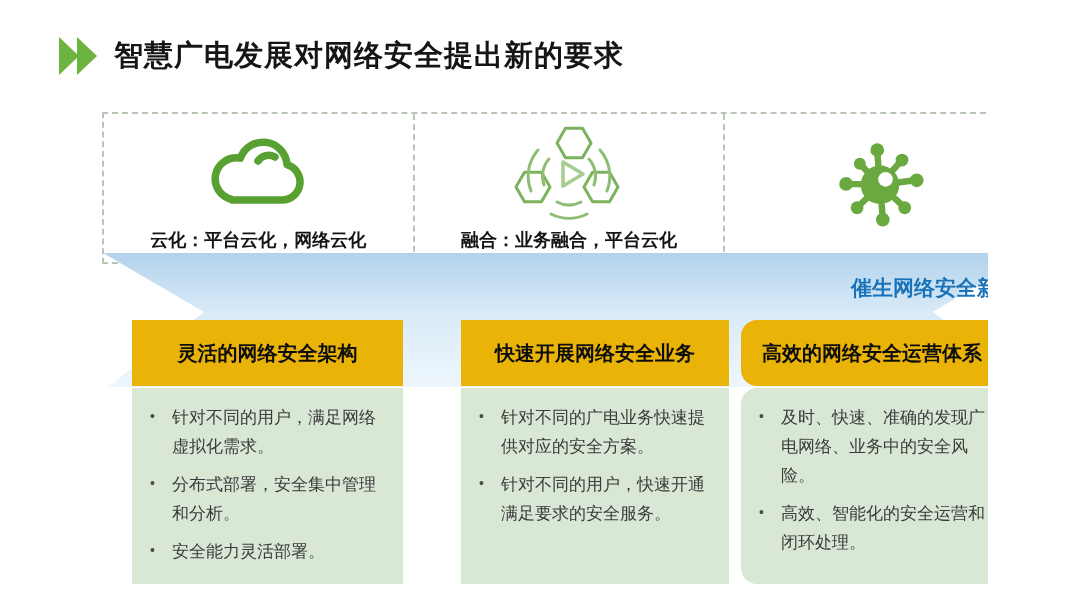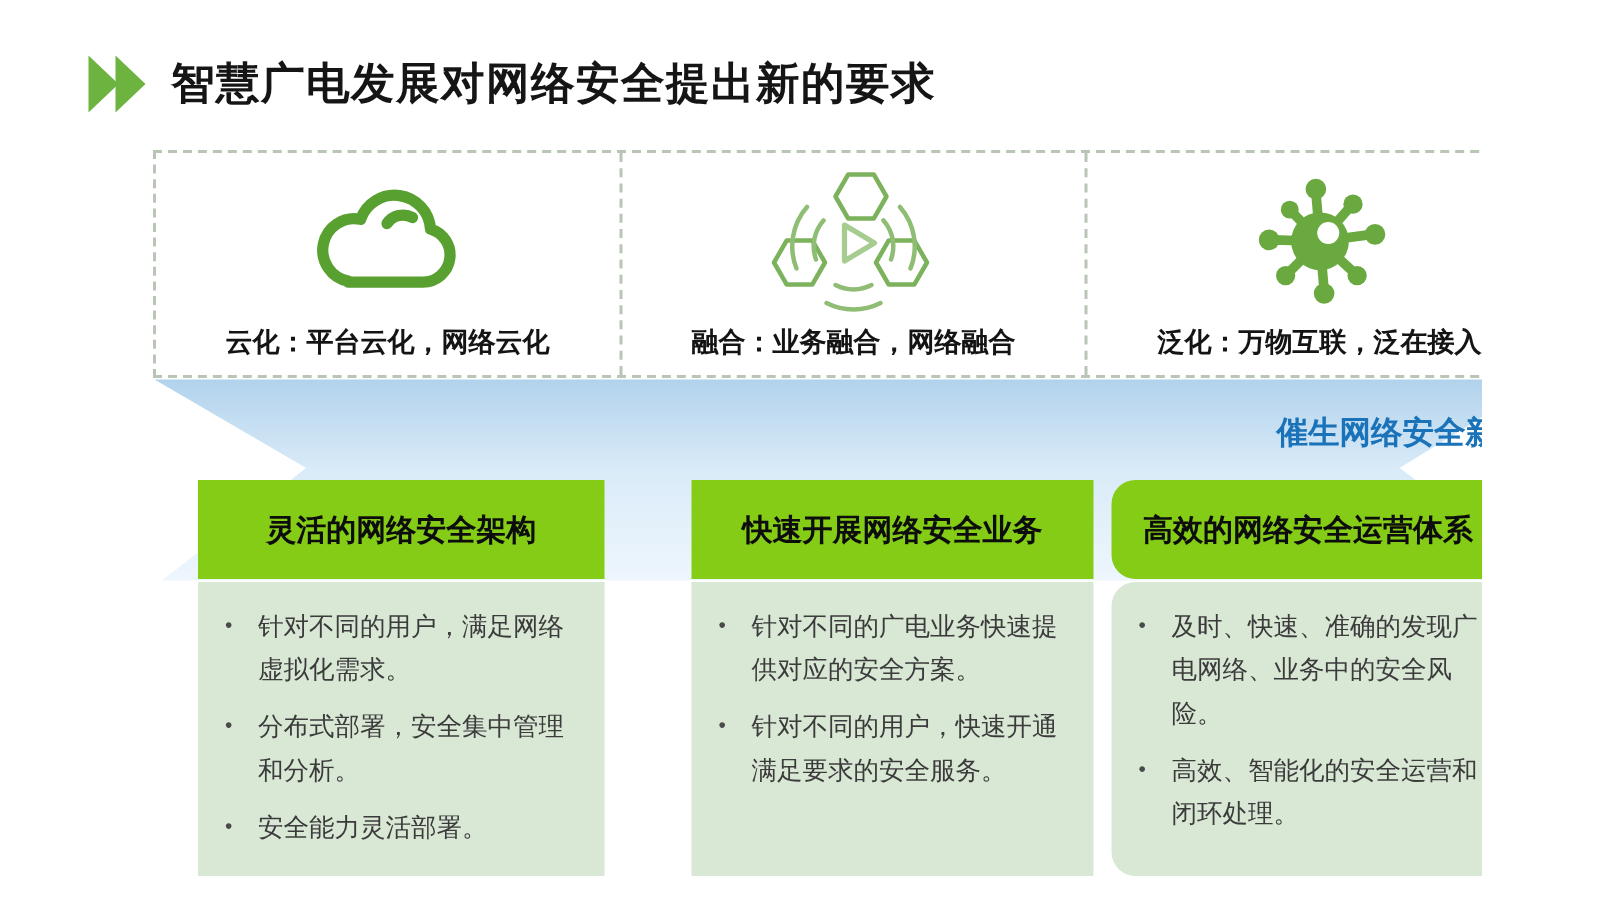--- a/index.html
+++ b/index.html
@@ -5,36 +5,36 @@
   html,body { margin:0; padding:0; background:#ffffff; }
   .slide {
     position:relative; width:988px; height:608px; background:#ffffff;
     font-family:"Liberation Sans","DejaVu Sans",sans-serif; overflow:hidden;
   }
   
   .title-row { position:absolute; left:58px; top:36px; display:flex; align-items:center; gap:10px; }
   .title-row h1 { margin:0; font-size:29px; font-weight:bold; color:#151515; letter-spacing:1px; }
   
   .trend-panel {
-    position:absolute; left:102px; top:100px; width:934px; height:152px;
+    position:absolute; left:102px; top:112px; width:934px; height:152px;
     border:2px dashed #b9c6b5; box-sizing:border-box; display:flex; background:#ffffff;
   }
   .trend-cell { flex:1; display:flex; flex-direction:column; align-items:center; justify-content:flex-end; padding-bottom:10px; }
   .trend-cell + .trend-cell { border-left:2px dashed #b9c6b5; }
   .trend-icon { flex:1; display:flex; align-items:center; justify-content:center; width:100%; }
   .trend-label { font-size:18px; font-weight:bold; color:#141414; white-space:nowrap; }
   
   .funnel-svg { position:absolute; left:100px; top:250px; }
   .funnel-label {
     position:absolute; left:100px; top:274px; width:940px; text-align:right;
     font-size:21px; font-weight:bold; color:#1a73b9;
   }
   
   .col-header {
-    position:absolute; top:320px; height:66px; background:#84cc16;
+    position:absolute; top:320px; height:66px; background:#eab308;
     display:flex; align-items:center; justify-content:center;
     font-size:20px; font-weight:bold; color:#0d0d0d; text-align:center;
   }
   .col-body {
     position:absolute; top:388px; height:196px; background:#d9e7d5; box-sizing:border-box;
     padding:16px 16px 0 18px;
   }
   #h1c,#b1c { left:132px; width:271px; }
   #h2c,#b2c { left:461px; width:268px; }
   #h3c,#b3c { left:741px; width:262px;border-radius:16px; }
@@ -81,21 +81,21 @@
             <path d="M27 29 A40 40 0 0 0 20 70"></path>
             <path d="M38 38 A26 26 0 0 0 33 64"></path>
             <path d="M89 29 A40 40 0 0 1 96 70"></path>
             <path d="M78 38 A26 26 0 0 1 83 64"></path>
             <path d="M40 93 A40 40 0 0 0 76 93"></path>
             <path d="M46 81 A26 26 0 0 0 70 81"></path>
           </g>
           <path d="M52 41 L72 53 L52 65 Z" fill="none" stroke="#a6cd8f" stroke-width="3.5" stroke-linejoin="round"></path>
         </svg>
       </div>
-      <div class="trend-label">融合：业务融合，网络融合</div>
+      <div class="trend-label">融合：业务融合，平台云化</div>
     </div>
 
     <div class="trend-cell">
       <div class="trend-icon">
         <svg width="120" height="110" viewBox="0 0 120 120">
           <g stroke="#69a93f" stroke-width="7" stroke-linecap="round">
             <line x1="60" y1="62" x2="57" y2="26"></line>
             <line x1="60" y1="62" x2="82" y2="37"></line>
             <line x1="60" y1="62" x2="98" y2="57"></line>
             <line x1="60" y1="62" x2="85" y2="85"></line>
@@ -111,21 +111,20 @@
             <circle cx="100" cy="57" r="7.5"></circle>
             <circle cx="87" cy="87" r="7"></circle>
             <circle cx="63" cy="100" r="7.5"></circle>
             <circle cx="35" cy="87" r="7"></circle>
             <circle cx="23" cy="61" r="7.5"></circle>
             <circle cx="38" cy="39" r="6.5"></circle>
           </g>
           <circle cx="66" cy="56" r="8" fill="#ffffff"></circle>
         </svg>
       </div>
-      <div class="trend-label">泛化：万物互联，泛在接入</div>
     </div>
   </div>
 
   <svg class="funnel-svg" width="940" height="140" viewBox="0 0 940 140">
     <defs>
       <linearGradient id="fgrad" x1="0" y1="0" x2="0" y2="1">
         <stop offset="0" stop-color="#b2d2ec"></stop>
         <stop offset="0.45" stop-color="#d9ebf8"></stop>
         <stop offset="1" stop-color="#eef6fd"></stop>
       </linearGradient>

